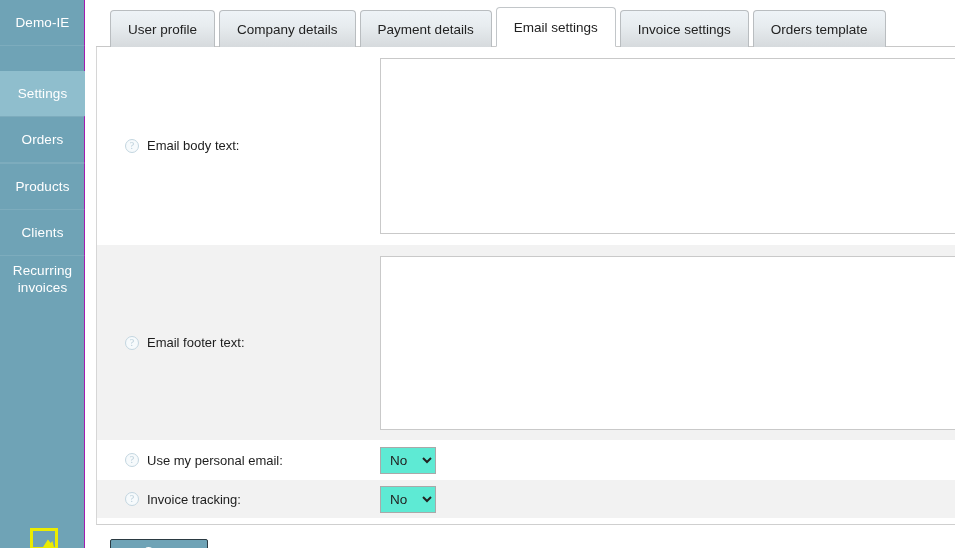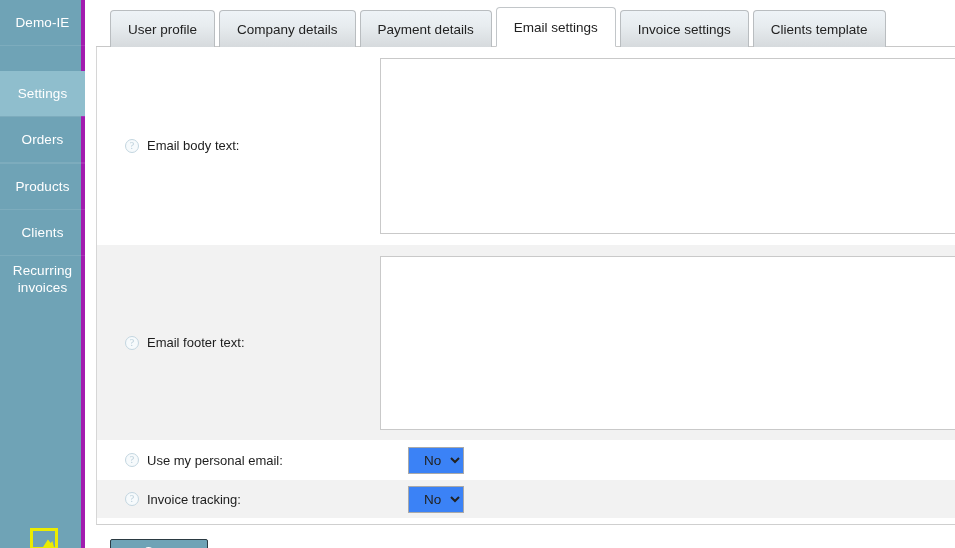--- a/index.html
+++ b/index.html
@@ -19,21 +19,21 @@
     overflow: hidden;
   }
 
   
   #sidebar {
     position: absolute;
     left: 0; top: 0;
     width: 85px;
     height: 548px;
     background: #6fa3b6;
-    border-right: 4px solid #a21caf;
+    border-right: 1px solid #a21caf;
   }
   .side-item {
     width: 85px;
     min-height: 45px;
     display: flex;
     align-items: center;
     justify-content: center;
     color: #ffffff;
     font-size: 13.5px;
     letter-spacing: 0.1px;
@@ -194,26 +194,25 @@
     color: #222;
   }
   .ta.footer-ta { height: 174px; }
 
   .sel {
     width: 56px;
     height: 27px;
     font-size: 13.5px;
     font-family: "Liberation Sans", sans-serif;
     color: #222;
-    background: #3b82f6;
+    background: #5eead4;
     border: 1px solid #a9a9a9;
-    padding-left: 11px;
+    padding-left: 5px;
     outline: none;
     cursor: pointer;
-    margin-left: 28px;
   }
 
   #row-body     { height: 198px; }
   #row-footer   { height: 196px; }
   #row-personal { height: 39px; }
   #row-tracking { height: 39px; }
   #row-tail     { height: 6px; background: #ffffff; }
 
   
   #save-button {
@@ -289,21 +288,21 @@
       <div class="tab">
         <span>Payment details</span>
       </div>
       <div class="tab active">
         <span>Email settings</span>
       </div>
       <div class="tab">
         <span>Invoice settings</span>
       </div>
       <div class="tab">
-        <span>Clients template</span>
+        <span>Orders template</span>
       </div>
     </div>
 
     <div id="panel">
 
       <div class="form-row plain" id="row-body">
         <div class="lbl-cell">
           <span class="help-icon">?</span>
           <span class="lbl-txt">Email body text:</span>
         </div>

